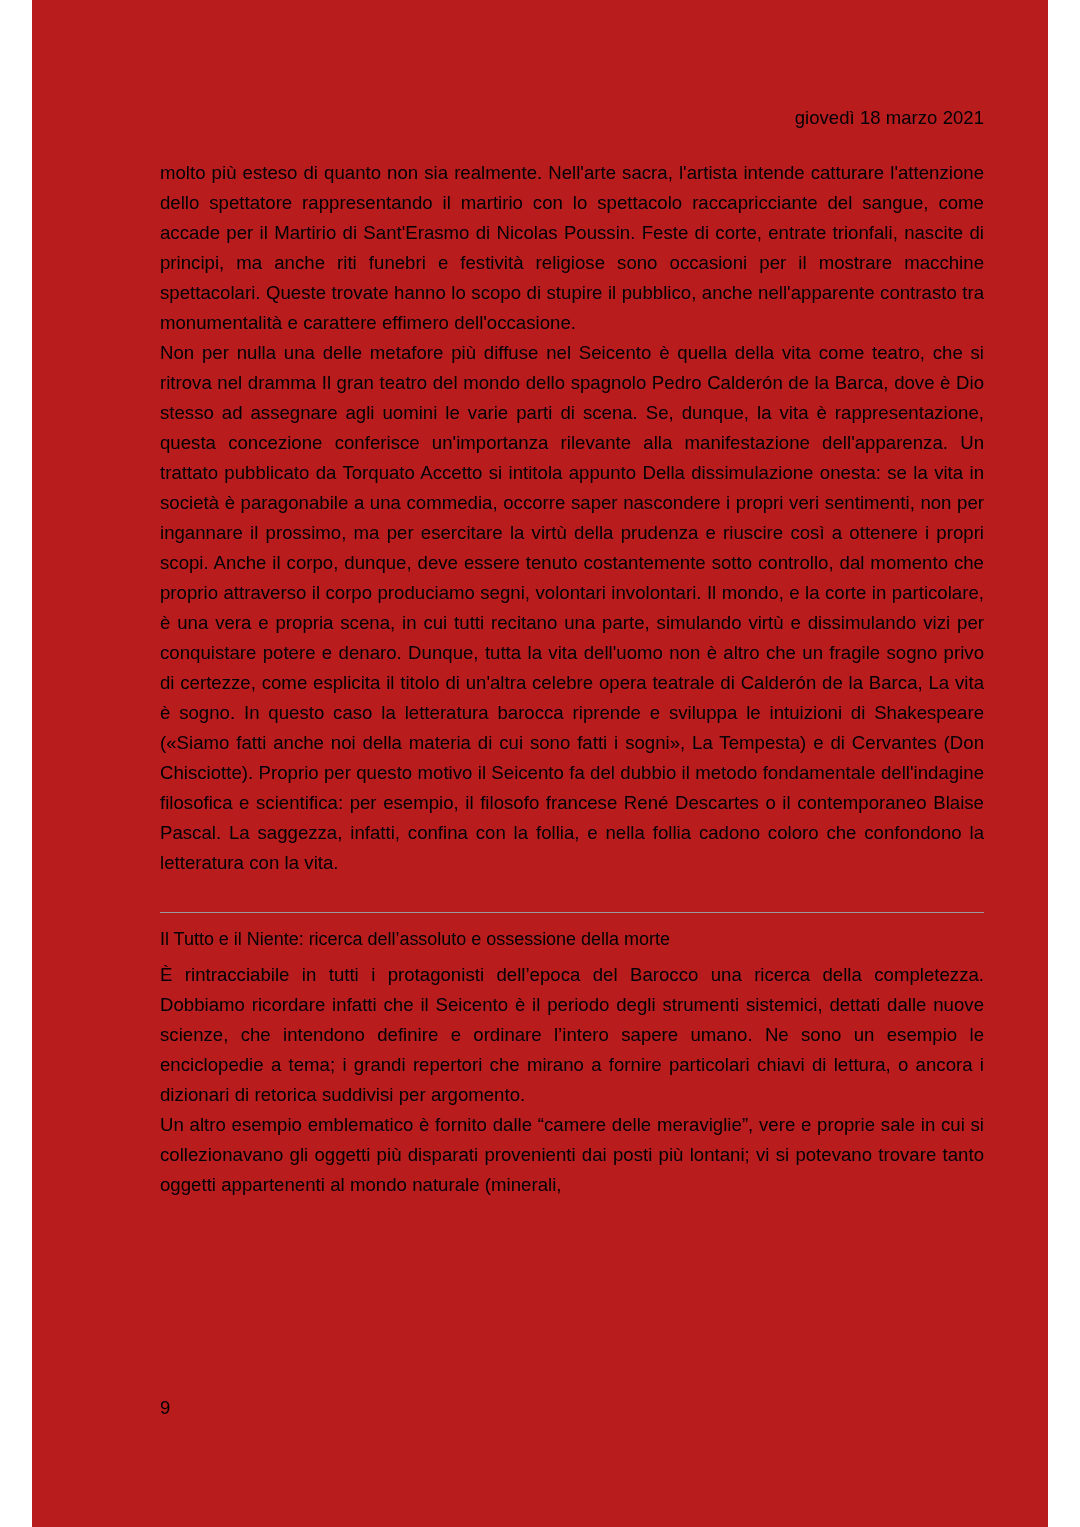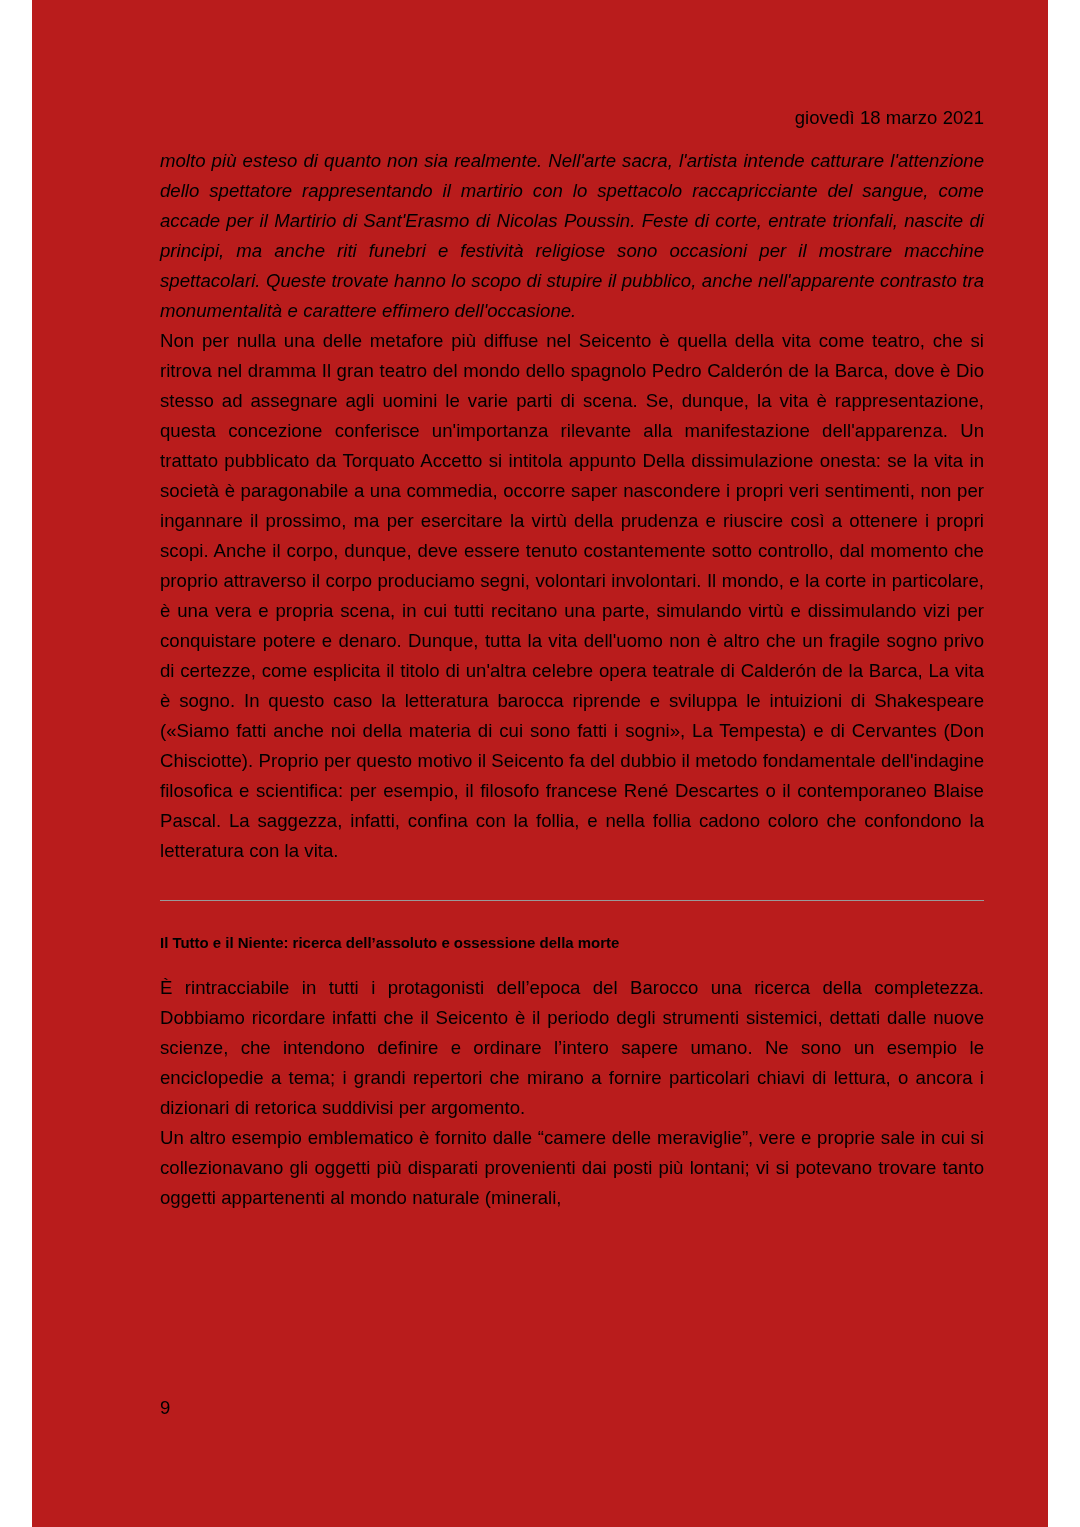--- a/index.html
+++ b/index.html
@@ -40,43 +40,42 @@
     margin: 0;
     font-size: 18.6px;
     line-height: 30px;
     text-align: justify;
     text-justify: inter-word;
     color: #000;
     letter-spacing: 0.02px;
     word-spacing: 0.1px;
   }
   p.body-par.first {
-    margin-top: 18px;
-    font-style: italic;
+    margin-top: 30px;
   }
   p.body-par + p.body-par {
   }
   .section-divider {
     border: none;
     border-top: 1.6px solid #9a9a9a;
     margin: 34px 0 0 0;
     height: 0;
     width: 100%;
   }
   h2.section-heading {
-    margin: 28px 0 0 0;
-    font-size: 15px;
-    font-weight: bold;
+    margin: 12px 0 0 0;
+    font-size: 18px;
+    font-weight: normal;
     line-height: 28px;
     text-align: left;
     letter-spacing: -0.02px;
     color: #000;
   }
   h2.section-heading + p.body-par {
-    margin-top: 16px;
+    margin-top: 7px;
   }
   .page-number {
     position: absolute;
     left: 128px;
     top: 1399px;
     font-size: 18.5px;
     line-height: 1;
     color: #000;
   }
 </style>

